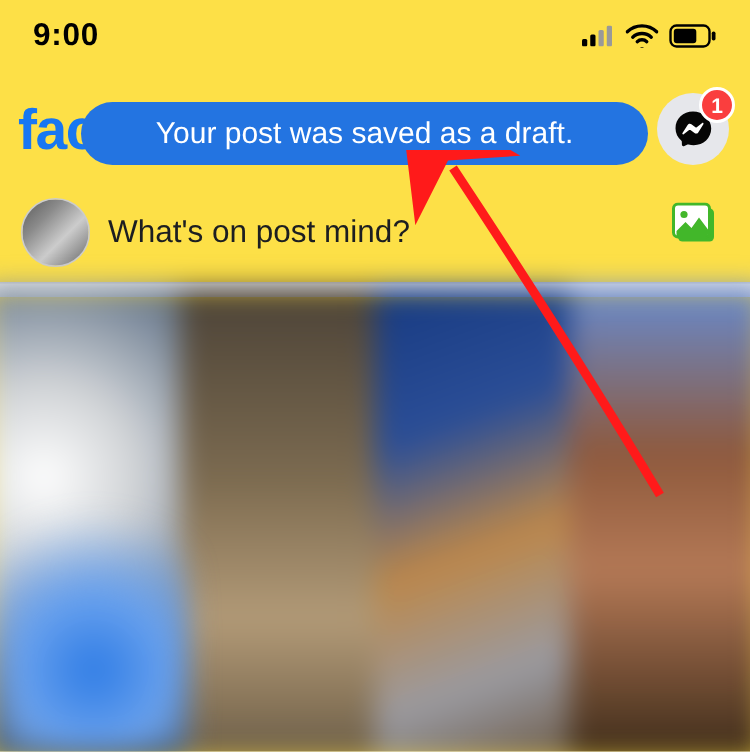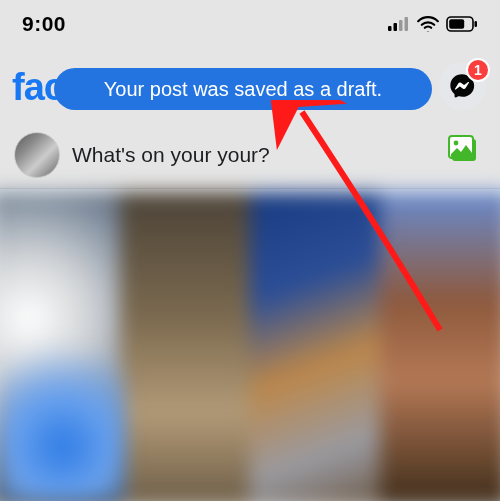--- a/index.html
+++ b/index.html
@@ -1,17 +1,17 @@
 <!DOCTYPE html>
 <html><head>
 <meta charset="utf-8">
 <style>
   * { box-sizing: border-box; margin: 0; padding: 0; }
   html, body { width: 500px; height: 501px; overflow: hidden; font-family: -apple-system, BlinkMacSystemFont, "Helvetica Neue", Arial, sans-serif; background: #fff; }
-  .screen { position: relative; width: 500px; height: 501px; background: #e5e5e5; }
+  .screen { position: relative; width: 500px; height: 501px; background: #fde047; }
 
   
   .statusbar { position: absolute; top: 0; left: 0; right: 0; height: 48px; display: flex; align-items: center; justify-content: space-between; padding: 0 22px; }
   .sb-time { font-size: 21px; font-weight: 600; letter-spacing: 0.5px; color: #000; }
   .sb-icons { display: flex; align-items: center; gap: 7px; }
 
   
   .fb-header { position: absolute; top: 58px; left: 0; right: 0; height: 58px; display: flex; align-items: center; padding: 0 12px; }
   .fb-logo { font-size: 38px; font-weight: 700; color: #1877f2; letter-spacing: -1px; font-family: Arial, sans-serif; }
   .msg-btn { position: absolute; right: 14px; top: 62px; width: 48px; height: 48px; border-radius: 50%; background: #e6e7eb; display: flex; align-items: center; justify-content: center; }
@@ -78,21 +78,21 @@
   <div class="msg-btn">
     <svg width="28" height="28" viewBox="0 0 36 36">
       <path fill="#050505" d="M18 3C9.6 3 3 9.2 3 17.3c0 4.3 1.9 8 4.9 10.6.3.2.4.5.5.9l.1 2.8c0 .9.9 1.4 1.7 1.1l3.1-1.4c.3-.1.6-.1.9 0 1.4.4 2.9.6 4.4.6 8.4 0 15-6.2 15-14.3S26.4 3 18 3z"></path>
       <path fill="#fff" d="m9 21.5 4.4-7c.7-1.1 2.2-1.4 3.2-.6l3.5 2.6c.3.2.8.2 1.1 0l4.7-3.6c.6-.5 1.5.3 1 1l-4.4 7c-.7 1.1-2.2 1.4-3.2.6l-3.5-2.6c-.3-.2-.8-.2-1.1 0l-4.7 3.6c-.6.5-1.5-.3-1-1z"></path>
     </svg>
     <div class="msg-badge">1</div>
   </div>
 
   <div class="composer">
     <div class="avatar"></div>
-    <div class="prompt">What's on your your?</div>
+    <div class="prompt">What's on post mind?</div>
   </div>
   <div class="photo-btn">
     <svg width="32" height="30" viewBox="0 0 32 30">
       <rect x="4" y="4" width="24" height="22" rx="3" fill="#42b72a"></rect>
       <rect x="1" y="1" width="24" height="22" rx="3" fill="#fff" stroke="#42b72a" stroke-width="2"></rect>
       <circle cx="8" cy="8" r="2.4" fill="#42b72a"></circle>
       <path d="M3 19 l6 -6 4 4 5 -7 6 8 v3 a2 2 0 0 1 -2 2 H5 a2 2 0 0 1 -2 -2 z" fill="#42b72a"></path>
     </svg>
   </div>
 

